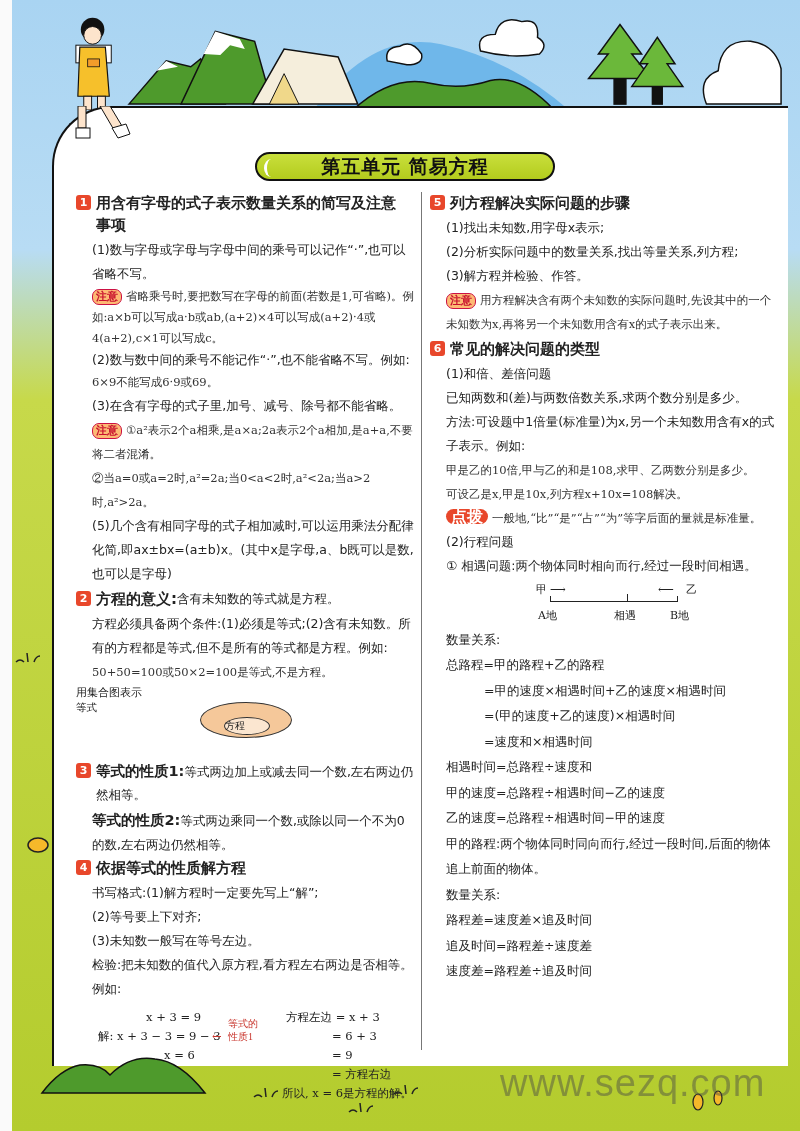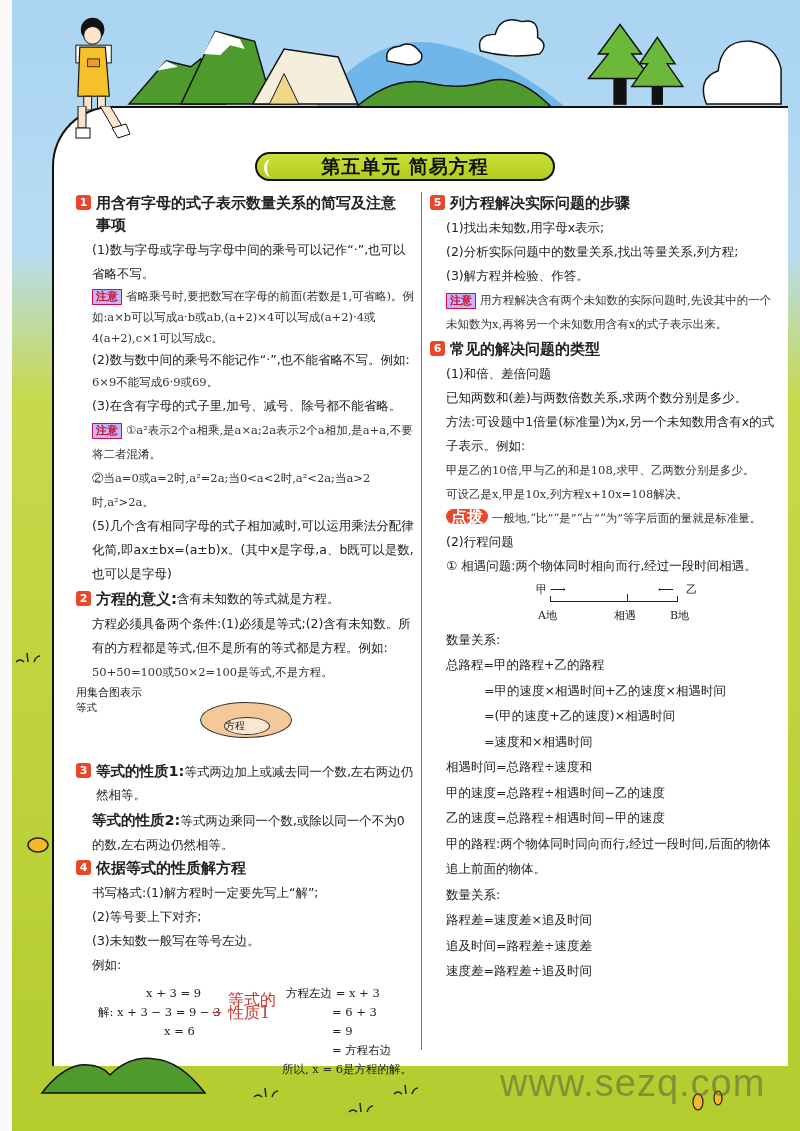--- a/index.html
+++ b/index.html
@@ -32,42 +32,42 @@
   .col.right { left:430px; width:350px; }
   .sec-head { display:flex; align-items:flex-start; font-weight:bold; font-size:15px; line-height:22px; margin-bottom:2px; }
   .num-badge {
     display:inline-flex; align-items:center; justify-content:center;
     width:15px; height:15px; background:#e8472b; color:#fff; font-size:11px; border-radius:3px;
     margin-right:5px; margin-top:3px; flex-shrink:0; font-weight:bold;
   }
   .p { padding-left:16px; }
   .serif { font-family: "DejaVu Serif", "Liberation Serif", serif; font-size:11.5px; color:#333; }
   .note-tag {
-    display:inline-block; background:#c4b5fd; border:1px solid #c14; color:#c8102e;
-    font-size:11px; line-height:14px; padding:0 3px; font-weight:bold; border-radius:0; margin-right:4px;
+    display:inline-block; background:#fdba74; border:1px solid #c14; color:#c8102e;
+    font-size:11px; line-height:14px; padding:0 3px; font-weight:bold; border-radius:7px; margin-right:4px;
   }
   .tip-tag {
     display:inline-block; background:#e8472b; color:#fff; border-radius:9px; font-size:16px;
     line-height:15px; padding:0 5px; font-weight:bold; margin-right:4px;
   }
   .bold-lbl { font-weight:bold; font-size:14.5px; }
   .venn { position:relative; height:70px; margin:2px 0 4px 0; text-align:left; }
   .venn .cap { font-family:"DejaVu Serif", serif; font-size:11px; line-height:14px; }
   .venn .outer {
     position:absolute; left:124px; top:16px; width:92px; height:36px; border-radius:50%;
     background:#f5c89a; border:1.5px solid #333;
   }
   .venn .outer-lbl { position:absolute; left:0; right:0; top:15px; font-family:"DejaVu Serif",serif; font-size:10.5px; line-height:12px; }
   .venn .inner {
     position:absolute; left:148px; top:31px; width:46px; height:18px; border-radius:50%;
     background:#fbe6d0; border:1.2px solid #333; font-family:"DejaVu Serif",serif; font-size:10px; line-height:16px;
   }
   .eq-example { position:relative; height:98px; font-family:"DejaVu Serif",serif; font-size:11.5px; }
   .eq-example span { position:absolute; white-space:nowrap; }
-  .red-note { color:#c8342b; font-size:16px; line-height:13px; }
+  .red-note { color:#c8342b; font-size:10px; line-height:13px;font-family:Liberation Serif, serif; }
   .meet-diagram { position:relative; height:46px; font-family:"DejaVu Serif",serif; font-size:11px; }
   .meet-diagram span { position:absolute; white-space:nowrap; }
   .watermark { position:absolute; left:500px; top:1062px; font-size:38px; color:rgba(70,70,70,0.45); font-family:"Liberation Sans", sans-serif; letter-spacing:1px; }
   .indent2 { padding-left:54px; }
 </style>
 </head>
 <body>
 
 <div class="left-strip"></div>
 
@@ -169,20 +169,21 @@
     <span class="bold-lbl">等式的性质2:</span><span>等式两边乘同一个数,或除以同一个不为0的数,左右两边仍然相等。</span>
   </div>
 
   <div class="sec-head">
     <span class="num-badge">4</span>
     <span>依据等式的性质解方程</span>
   </div>
   <div class="p">书写格式:(1)解方程时一定要先写上“解”;</div>
   <div class="p">(2)等号要上下对齐;</div>
   <div class="p">(3)未知数一般写在等号左边。</div>
+  <div class="p">检验:把未知数的值代入原方程,看方程左右两边是否相等。</div>
   <div class="p">例如:</div>
   <div class="eq-example">
     <span style="left:70px;top:4px">x + 3 = 9</span>
     <span style="left:22px;top:23px">解: x + 3 − 3 = 9 − 3</span>
     <span style="left:88px;top:42px">x = 6</span>
     <span style="left:136px;top:23px;color:#c8342b">←</span>
     <span class="red-note" style="left:152px;top:16px;white-space:pre">等式的
 性质1</span>
     <span style="left:210px;top:4px">方程左边 = x + 3</span>
     <span style="left:256px;top:23px">= 6 + 3</span>

